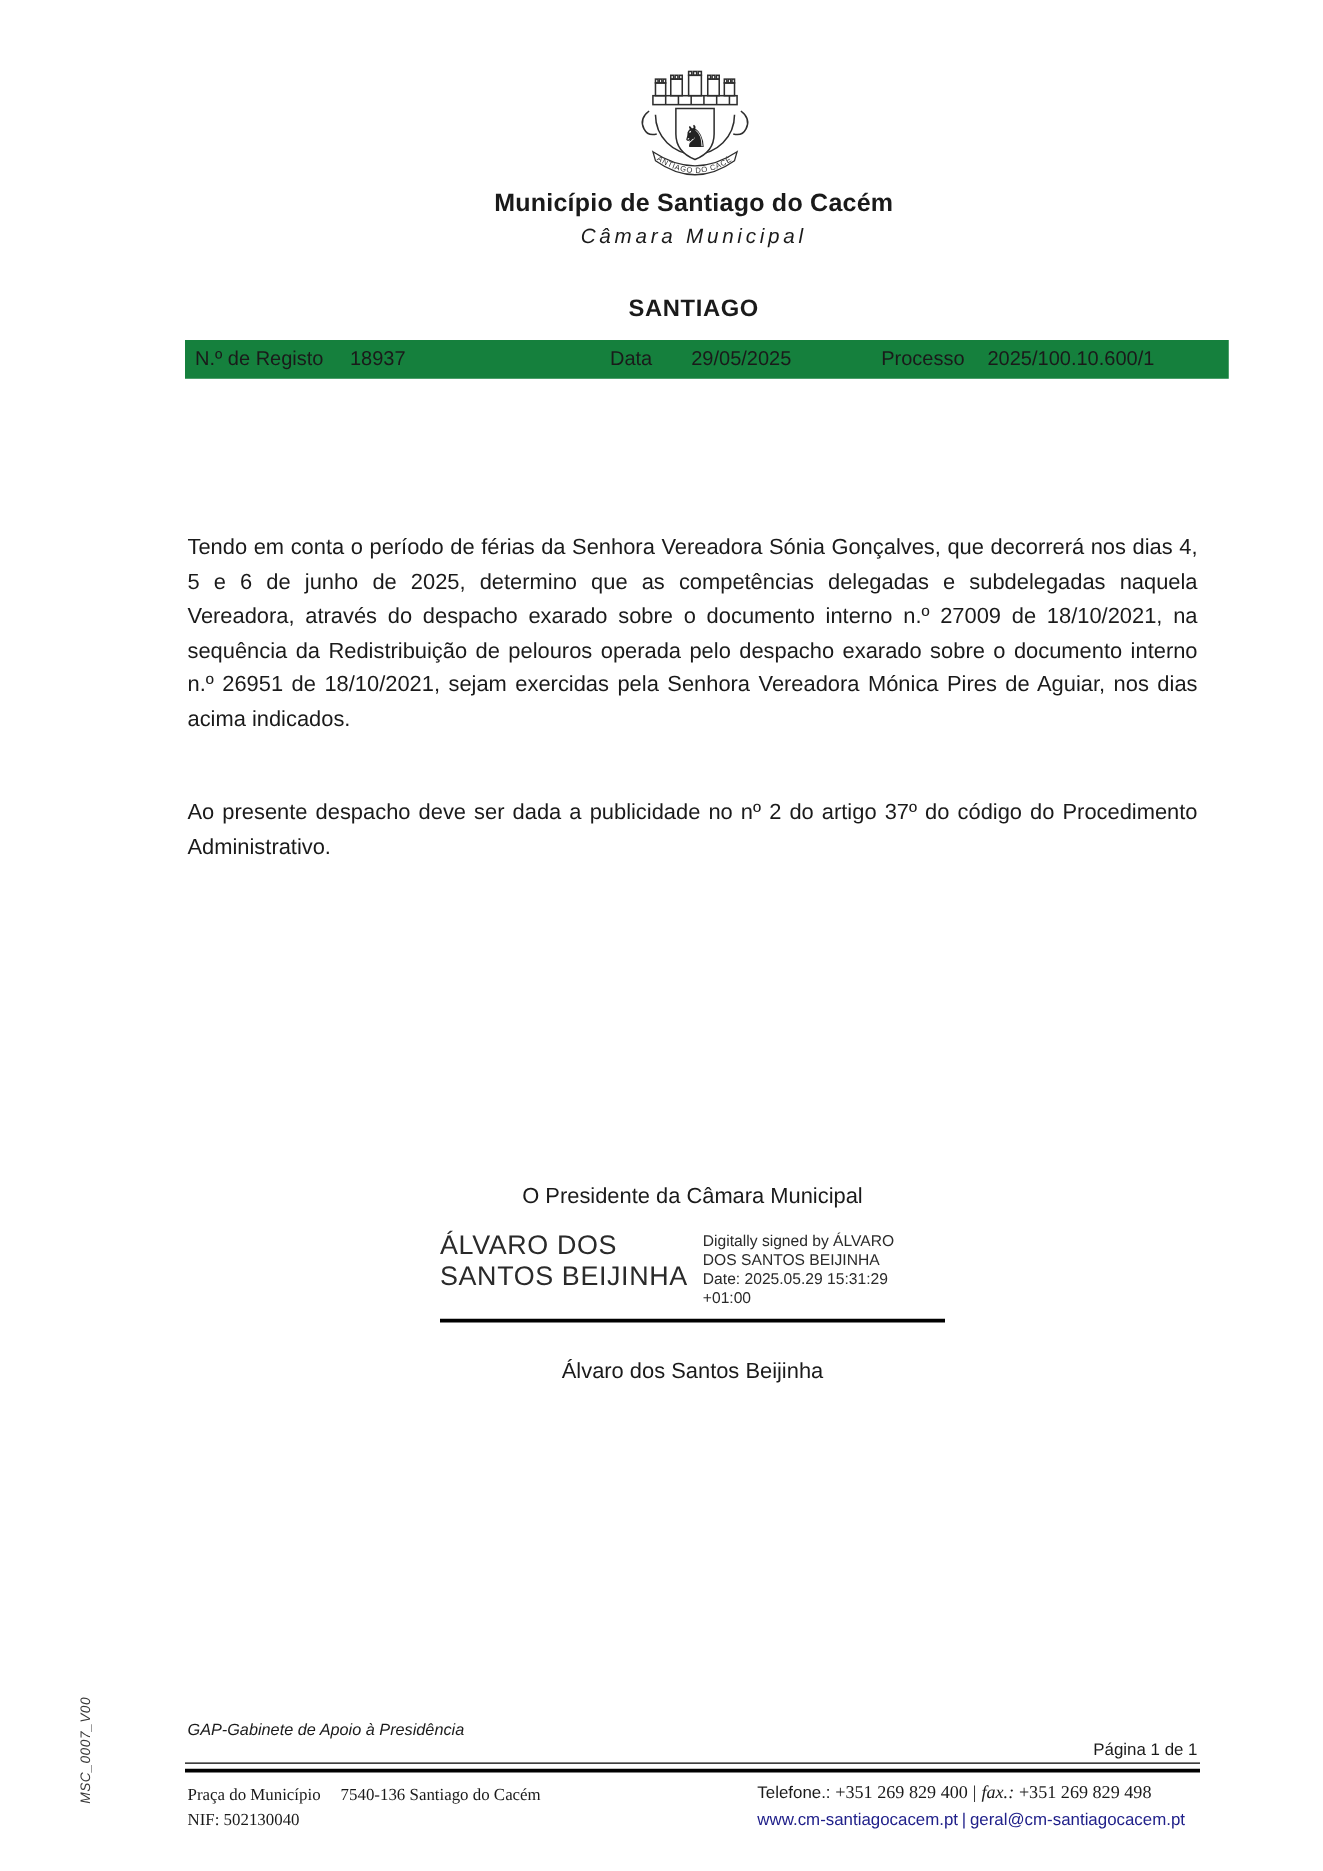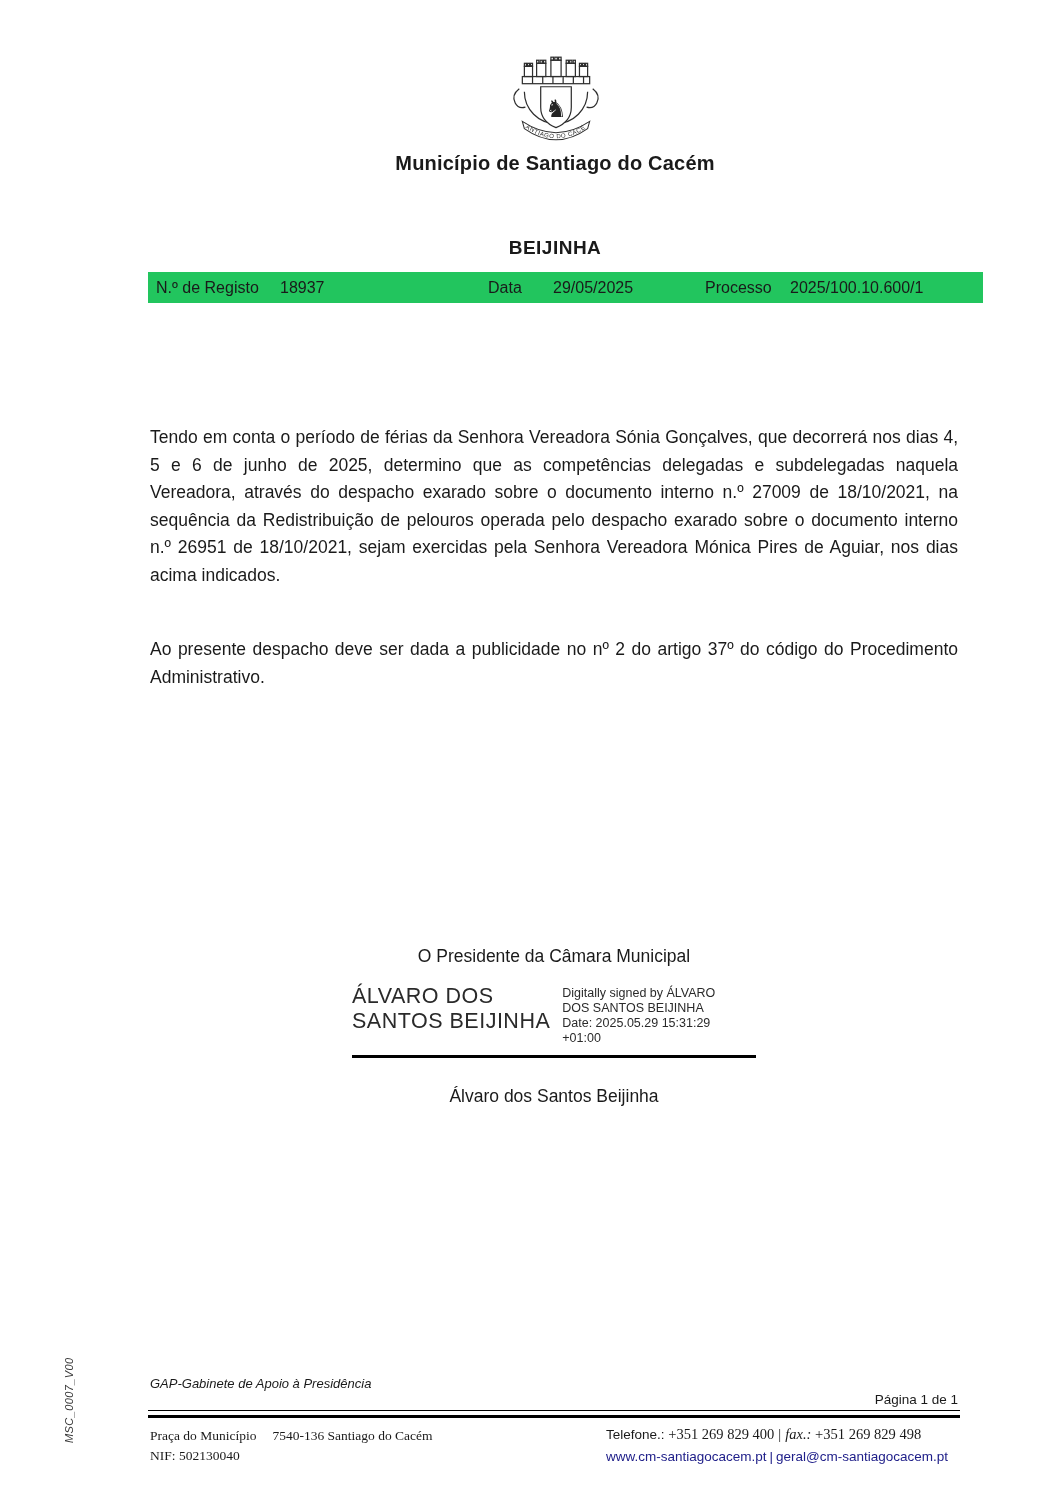--- a/index.html
+++ b/index.html
@@ -94,24 +94,25 @@
     <g>
       <path d="M17,72 Q50,94 83,72 L81,79 Q50,101 19,79 Z" fill="#ffffff" stroke-width="1"></path>
       <path id="bannerPath" d="M21,79 Q50,98 79,79" stroke="none"></path>
       <text font-size="6" letter-spacing="0.5" fill="#2e2e2e" stroke="none">
         <textPath href="#bannerPath" startOffset="50%" text-anchor="middle">SANTIAGO DO CACÉM</textPath>
       </text>
     </g>
   </svg>
 
   <div class="mun-title">Município de Santiago do Cacém</div>
+  <div class="mun-sub">Câmara Municipal</div>
 
-  <div class="doc-title">BEIJINHA</div>
+  <div class="doc-title">SANTIAGO</div>
 
-  <div class="registry" style="background:#22c55e;text-align:right;">
+  <div class="registry" style="background:#15803d;text-align:right;">
     <span class="reg-l1">N.º de Registo</span>
     <span class="reg-v1">18937</span>
     <span class="reg-l2">Data</span>
     <span class="reg-v2">29/05/2025</span>
     <span class="reg-l3">Processo</span>
     <span class="reg-v3">2025/100.10.600/1</span>
   </div>
 
   <p class="para p1">Tendo em conta o período de férias da Senhora Vereadora Sónia Gonçalves, que decorrerá nos dias 4, 5 e 6 de junho de 2025, determino que as competências delegadas e subdelegadas naquela Vereadora, através do despacho exarado sobre o documento interno n.º 27009 de 18/10/2021, na sequência da Redistribuição de pelouros operada pelo despacho exarado sobre o documento interno n.º 26951 de 18/10/2021, sejam exercidas pela Senhora Vereadora Mónica Pires de Aguiar, nos dias acima indicados.</p>
   <p class="para p2">Ao presente despacho deve ser dada a publicidade no nº 2 do artigo 37º do código do Procedimento Administrativo.</p>

